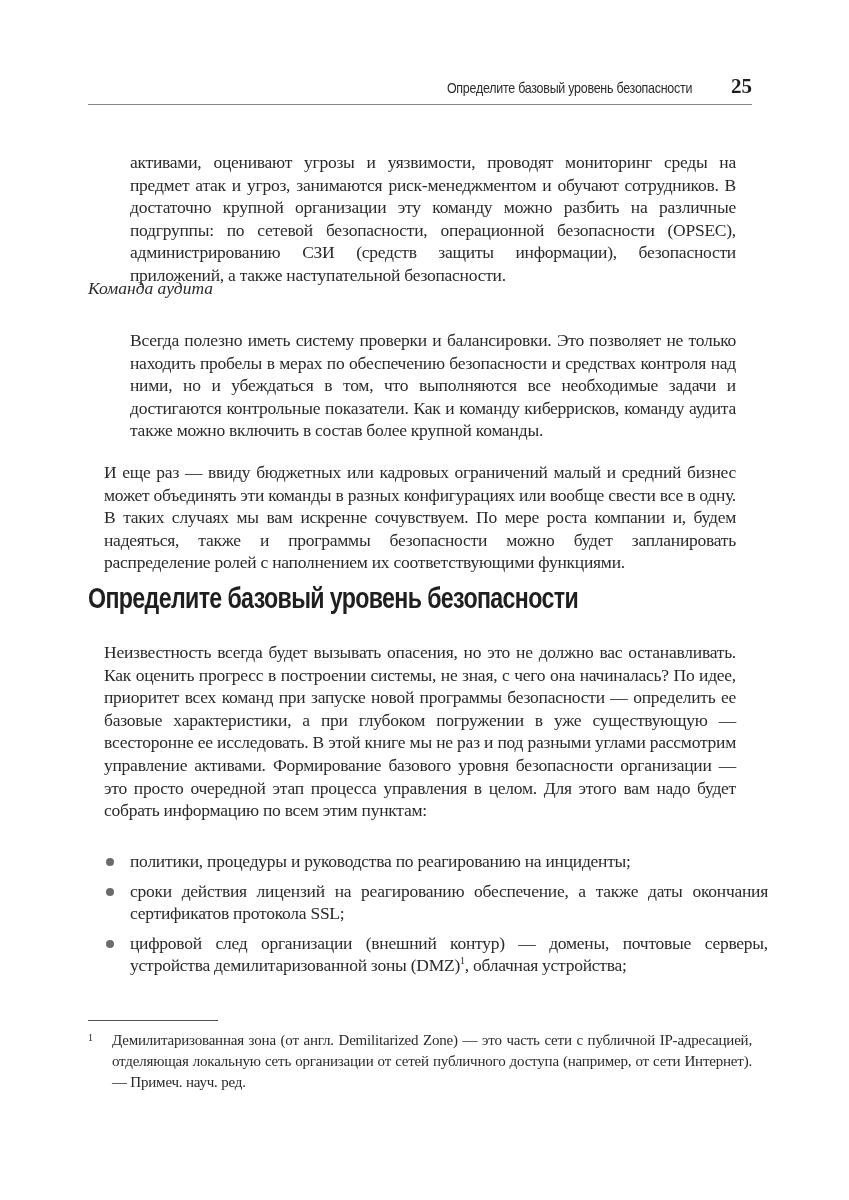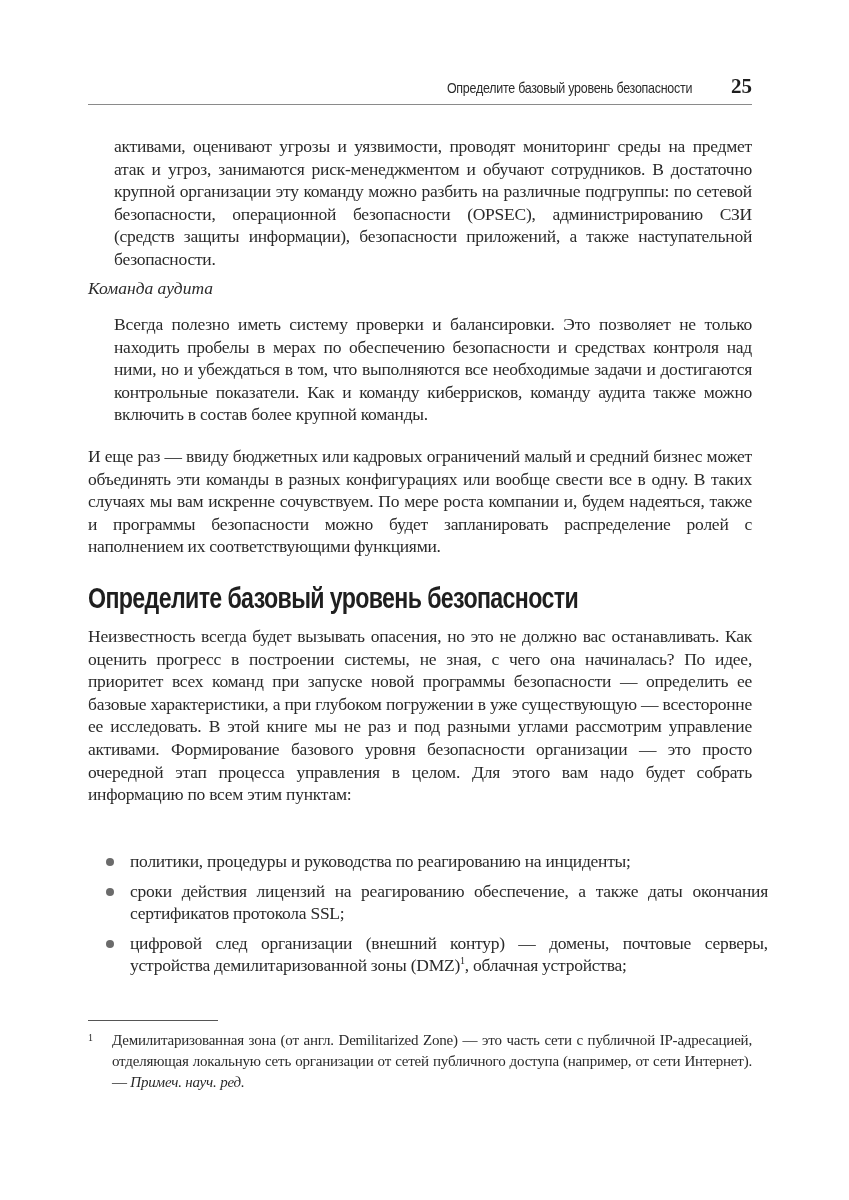--- a/index.html
+++ b/index.html
@@ -20,21 +20,21 @@
   }
   .rh-page {
     position: absolute; right: 0px; top: 0px;
     font-family: Liberation Serif, serif;
     font-weight: bold; font-size: 21px; color: #1e1e1e;
   }
   .body-text {
     position: absolute; font-size: 17.5px; line-height: 22.6px;
     text-align: justify; letter-spacing: -0.25px;
   }
-  .body-text p { margin: 0; }
+  .body-text p { margin: 16px; }
   .block1 { left: 114px; top: 135px; width: 638px; }
   .subhead {
     position: absolute; left: 88px; top: 278px; font-style: italic;
     font-size: 17.5px;
   }
   .block2 { left: 114px; top: 313px; width: 638px; }
   .block3 { left: 88px; top: 445px; width: 664px; }
   .section-heading {
     position: absolute; left: 88px; top: 582px;
     font-family: "Liberation Sans", "DejaVu Sans", sans-serif;
@@ -56,21 +56,21 @@
   .fn-rule {
     position: absolute; left: 88px; top: 1020px; width: 130px; height: 0;
     border-top: 1.3px solid #555;
   }
   .footnote {
     position: absolute; left: 88px; top: 1030px; width: 664px;
     font-size: 15px; line-height: 21px; text-align: justify; letter-spacing: -0.2px;
   }
   .fn-mark { position: absolute; left: 0; top: -3px; font-size: 10px; }
   .fn-text { display: block; padding-left: 24px; }
-  .fn-italic { font-style: italic; }
+  .fn-italic { }
 </style>
 </head>
 <body>
 
 <div class="running-head">
   <span class="rh-title">Определите базовый уровень безопасности</span>
   <span class="rh-page">25</span>
 </div>
 
 <div class="body-text block1">

